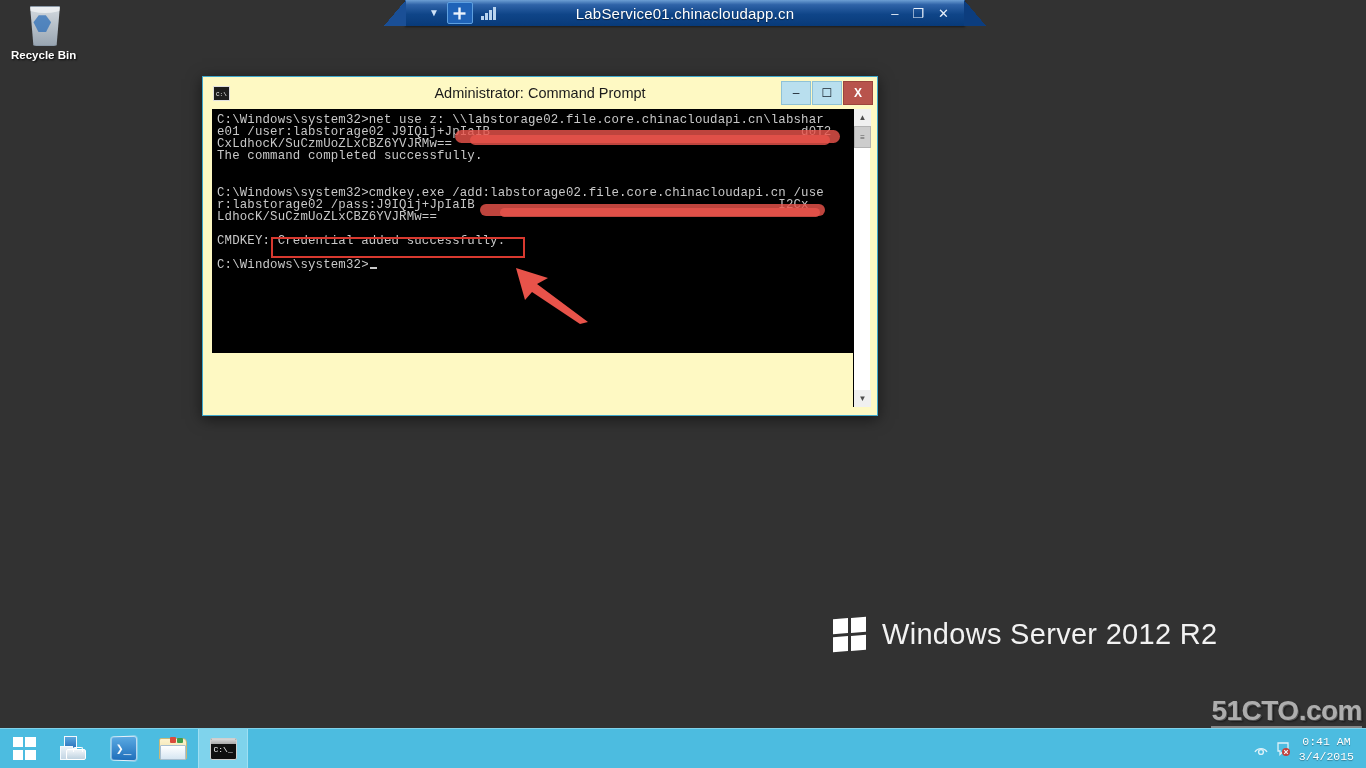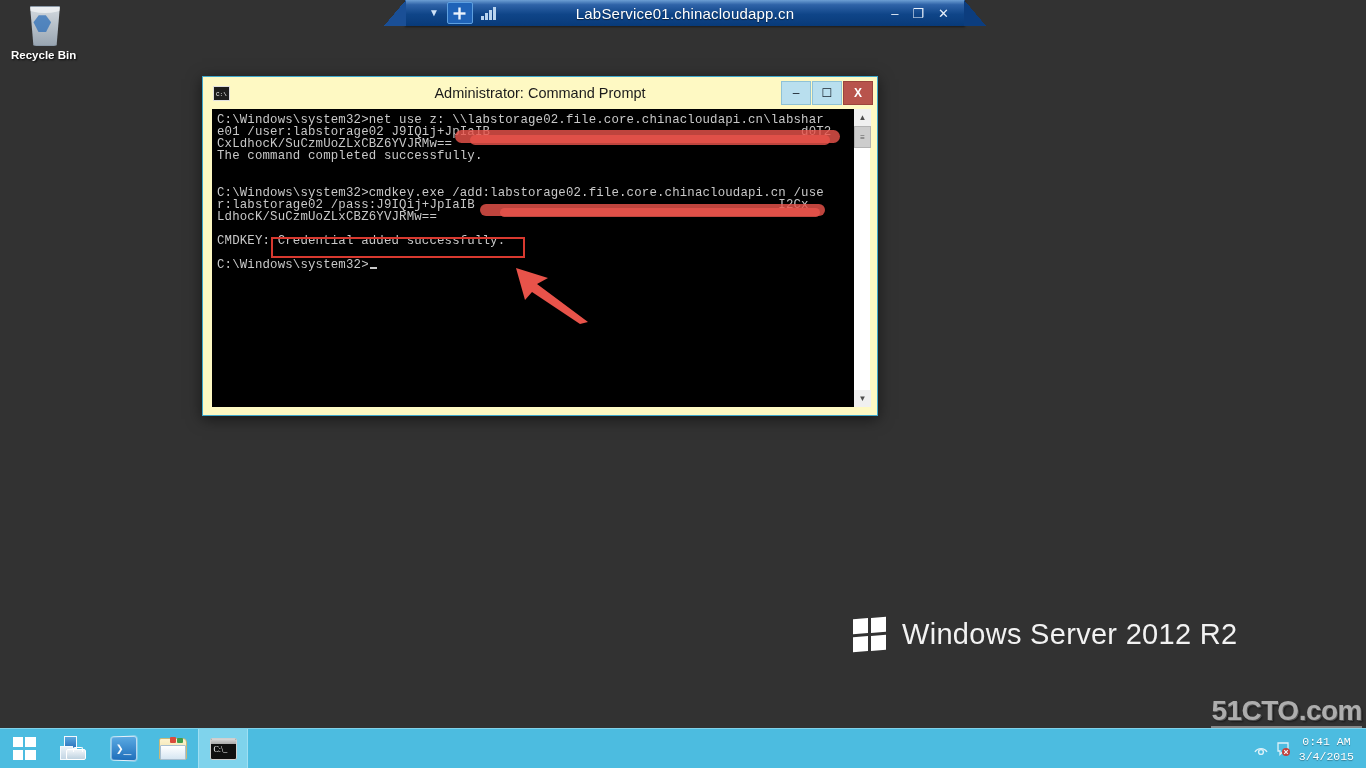--- a/index.html
+++ b/index.html
@@ -108,21 +108,21 @@
   .cmd-btns { position: absolute; right: 4px; top: 4px; display: flex; gap: 1px; }
   .cmd-btn {
     width: 30px; height: 24px; background: #b9dfee;
     border: 1px solid #8fc2d6;
     display: flex; align-items: center; justify-content: center;
     font-size: 12px; color: #16202a; cursor: pointer;
   }
   .cmd-btn.close { background: #b8544c; border-color: #9a443d; color: #ffffff; font-weight: bold; }
   #cmd-body {
     position: absolute; left: 9px; top: 32px;
-    width: 658px; height: 298px;
+    width: 658px; height: 244px;
     background: #000000;
     display: flex;
   }
   #cmd-console {
     position: relative;
     width: 641px; height: 298px;
     overflow: hidden;
     padding: 5px 0 0 5px;
   }
   pre.console-text {
@@ -165,21 +165,21 @@
   #hl-box {
     position: absolute; left: 271px; top: 237px;
     width: 254px; height: 21px;
     border: 2.5px solid #d8392f; pointer-events: none;
   }
   #arrow-annot { position: absolute; left: 512px; top: 262px; pointer-events: none; }
 
   
   #branding {
     position: absolute; left: 833px; top: 618px;
-    display: flex; align-items: center; gap: 16px; margin-left: 20px;
+    display: flex; align-items: center; gap: 16px;
   }
   .win-flag {
     width: 33px; height: 33px;
     display: grid; grid-template-columns: 1fr 1fr; grid-template-rows: 1fr 1fr;
     gap: 3px; transform: skewY(-4deg);
   }
   .win-flag span { background: #ffffff; display: block; }
   #brand-text { color: #f2f2f2; font-size: 29px; font-weight: 300; letter-spacing: .3px; }
 
   
@@ -260,21 +260,21 @@
   .ic-explorer .clip1 { position:absolute; left:11px; top:0px; width:6px; height:6px; background:#d94b3c; border-radius:1px; }
   .ic-explorer .clip2 { position:absolute; left:18px; top:1px; width:6px; height:5px; background:#3f9e4d; border-radius:1px; }
   .ic-cmd {
     width: 27px; height: 22px; background: #101010;
     border: 1px solid #cfcfcf; border-radius: 2px;
     position: relative; overflow: hidden;
   }
   .ic-cmd .bar { position:absolute; top:0; left:0; right:0; height:5px;
     background: linear-gradient(#d8d8d8,#a9a9a9); }
   .ic-cmd .txt { position:absolute; left:3px; top:6px; color:#ffffff;
-    font-family:Liberation Serif, serif; font-size:8px; line-height:9px; }
+    font-family:Liberation Mono, monospace; font-size:8px; line-height:9px; }
 </style>
 </head>
 <body>
 
 <div id="screen">
 
   <div id="rdp-bar">
     <div class="rdp-left">
       <div class="rdp-chev">▼</div>
       <div class="rdp-pin">

